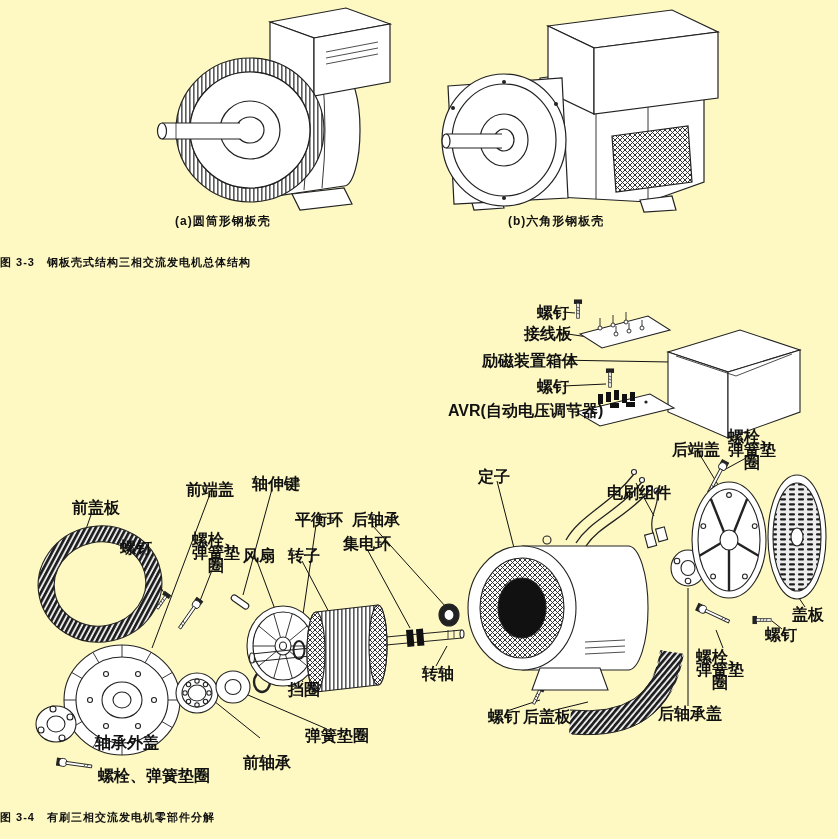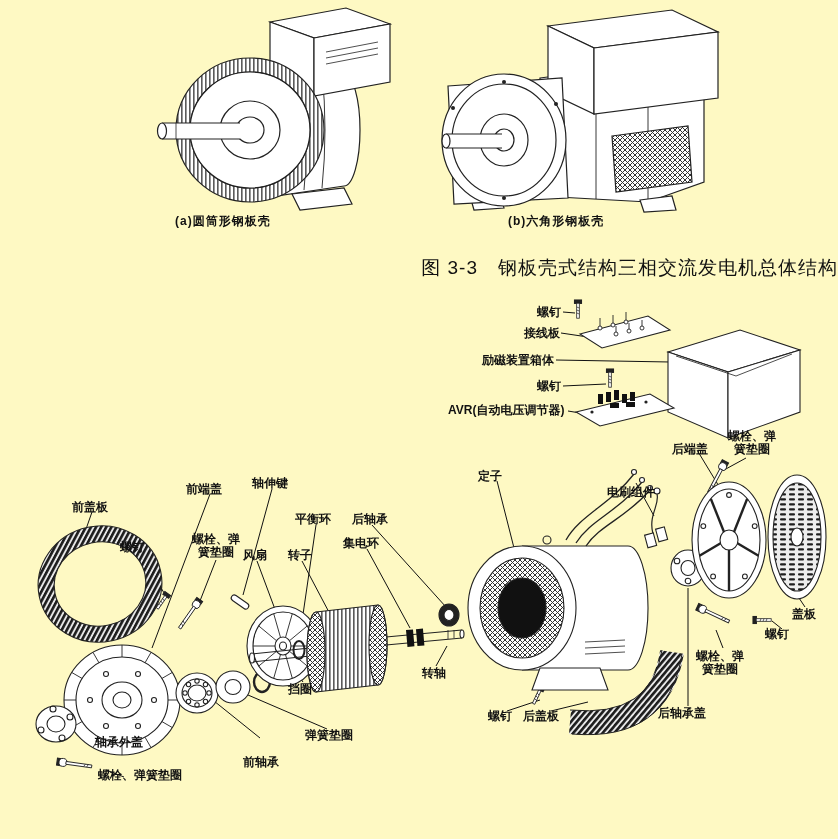--- a/index.html
+++ b/index.html
@@ -1,21 +1,21 @@
 <!DOCTYPE html>
 <html><head>
 <meta charset="utf-8">
 <style>
   html,body{margin:0;padding:0;background:#fff;}
   .page{position:relative;width:838px;height:839px;background:#fef9c3;overflow:hidden;
         font-family:"Liberation Sans","DejaVu Sans",sans-serif;color:#111;}
   svg.art{position:absolute;left:0;top:0;z-index:0;}
-  .lbl{position:absolute;font-size:12px;font-weight:700;line-height:13px;white-space:nowrap;z-index:2;color:#111;}
+  .lbl{position:absolute;font-size:16px;font-weight:700;line-height:13px;white-space:nowrap;z-index:2;color:#111;}
   .lbl.w{white-space:normal;width:52px;text-align:center;}
-  .cap{position:absolute;left:0;width:100%;text-align:right;font-size:19px;font-weight:400;z-index:2;letter-spacing:1px;}
+  .cap{position:absolute;left:0;width:100%;text-align:left;font-size:11px;font-weight:700;z-index:2;letter-spacing:1px;}
   .subcap{position:absolute;font-size:12px;font-weight:600;z-index:2;letter-spacing:1px;}
 </style>
 </head>
 <body>
 
 <div class="page">
 
 <svg class="art" width="838" height="839" viewBox="0 0 838 839">
   <defs>
     <pattern id="hatchD" width="4.5" height="4.5" patternUnits="userSpaceOnUse" patternTransform="rotate(40)">
@@ -362,20 +362,21 @@
       <ellipse rx="29" ry="62" fill="#fff"></ellipse>
       <ellipse rx="24" ry="54" fill="url(#slots)"></ellipse>
       <ellipse rx="6" ry="9" fill="#fff"></ellipse>
     </g>
   </g>
 </svg>
 
 <div class="subcap" style="left:175px;top:213px">(a)圆筒形钢板壳</div>
 <div class="subcap" style="left:508px;top:213px">(b)六角形钢板壳</div>
 <div class="cap" style="top:255px">图 3-3　钢板壳式结构三相交流发电机总体结构</div>
+<div class="cap" style="top:810px">图 3-4　有刷三相交流发电机零部件分解</div>
 
 <div class="lbl" style="left:537px;top:306px">螺钉</div>
 <div class="lbl" style="left:524px;top:327px">接线板</div>
 <div class="lbl" style="left:482px;top:354px">励磁装置箱体</div>
 <div class="lbl" style="left:537px;top:380px">螺钉</div>
 <div class="lbl" style="left:448px;top:404px">AVR(自动电压调节器)</div>
 <div class="lbl w" style="left:726px;top:430px">螺栓、弹簧垫圈</div>
 <div class="lbl" style="left:672px;top:443px">后端盖</div>
 <div class="lbl" style="left:607px;top:486px">电刷组件</div>
 <div class="lbl" style="left:478px;top:470px">定子</div>

